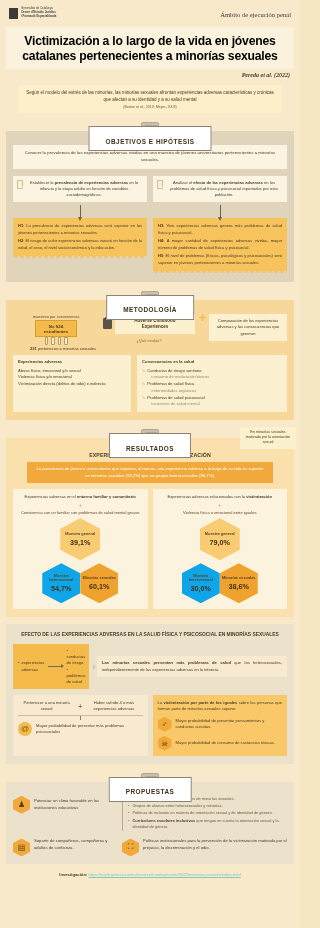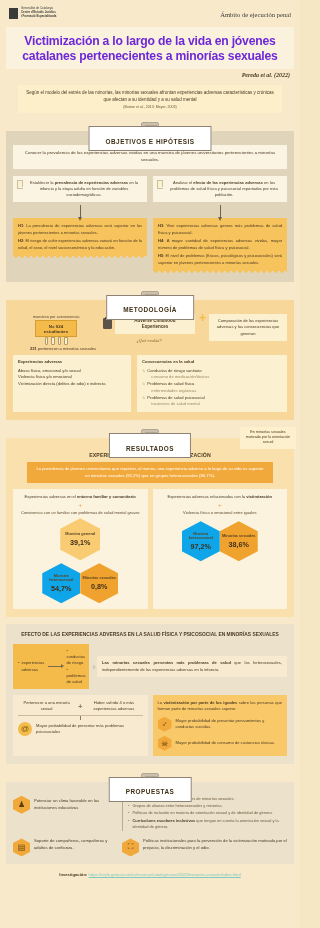--- a/index.html
+++ b/index.html
@@ -16,21 +16,21 @@
 
   
   .topbar { display:flex; align-items:flex-start; justify-content:space-between; padding:7px 9px 0 9px; }
   .logo { display:flex; gap:3px; align-items:flex-start; }
   .logo-mark { width:9px; height:11px; background:#3b3b3b; flex:none; margin-top:1px; }
   .logo-txt { font-size:2.9px; line-height:1.32; color:#3b3b3b; }
   .logo-txt .b { font-weight:bold; display:block; }
   .ambito { font-family:"Liberation Serif", serif; font-size:6.6px; color:#3b3b3b; padding-top:4px; }
 
   .titleband { margin:8px 6px 0 6px; background:#fbf2dd; padding:7px 10px 5px 10px; }
-  .title { font-size:12.2px; font-weight:bold; line-height:1.22; text-align:center; color:#6d28d9; letter-spacing:-0.2px; }
+  .title { font-size:12.2px; font-weight:bold; line-height:1.22; text-align:center; color:#000000; letter-spacing:-0.2px; }
   .authors { font-family:"Liberation Serif", serif; font-style:italic; font-size:6px; font-weight:bold; text-align:right; margin-top:3px; color:#4a3a22; }
 
   .lead { margin:7px 18px 0 18px; background:#fcefc9; padding:5px 6px 4px 6px; text-align:center; }
   .lead p { font-size:4.5px; line-height:1.5; color:#4a3a22; }
   .lead .cite { font-size:3.6px; margin-top:2px; color:#6b5a3c; }
 
   
   .section { margin:9px 6px 0 6px; position:relative; padding-top:9px; }
   .clip { position:absolute; top:0; left:50%; transform:translateX(-50%); width:18px; height:7px;
           background:#cbc0ae; border:1px solid #b3a693; border-radius:2px 2px 0 0; z-index:3; }
@@ -302,35 +302,39 @@
               <div class="lbl">Muestra general</div>
               <div class="val">39,1%</div>
             </div>
             <div class="hexrow">
               <div class="hex mid">
                 <div class="lbl">Muestra heterosexual</div>
                 <div class="val">54,7%</div>
               </div>
               <div class="hex dark">
                 <div class="lbl">Minorías sexuales</div>
-                <div class="val">0,8%</div>
+                <div class="val">60,1%</div>
               </div>
             </div>
           </div>
         </div>
 
         <div class="rescard">
           <div class="cap"><span>Experiencias adversas relacionadas con la </span><b>victimización</b></div>
           <div class="pcross">+</div>
           <div class="cap2">Violencia física o emocional entre iguales</div>
           <div class="hexstack">
+            <div class="hex big">
+              <div class="lbl">Muestra general</div>
+              <div class="val">79,0%</div>
+            </div>
             <div class="hexrow">
               <div class="hex mid">
                 <div class="lbl">Muestra heterosexual</div>
-                <div class="val">97,2%</div>
+                <div class="val">30,0%</div>
               </div>
               <div class="hex dark">
                 <div class="lbl">Minorías sexuales</div>
                 <div class="val">38,6%</div>
               </div>
             </div>
           </div>
           <div class="notebox">En minorías sexuales motivada por la orientación sexual</div>
         </div>
 

